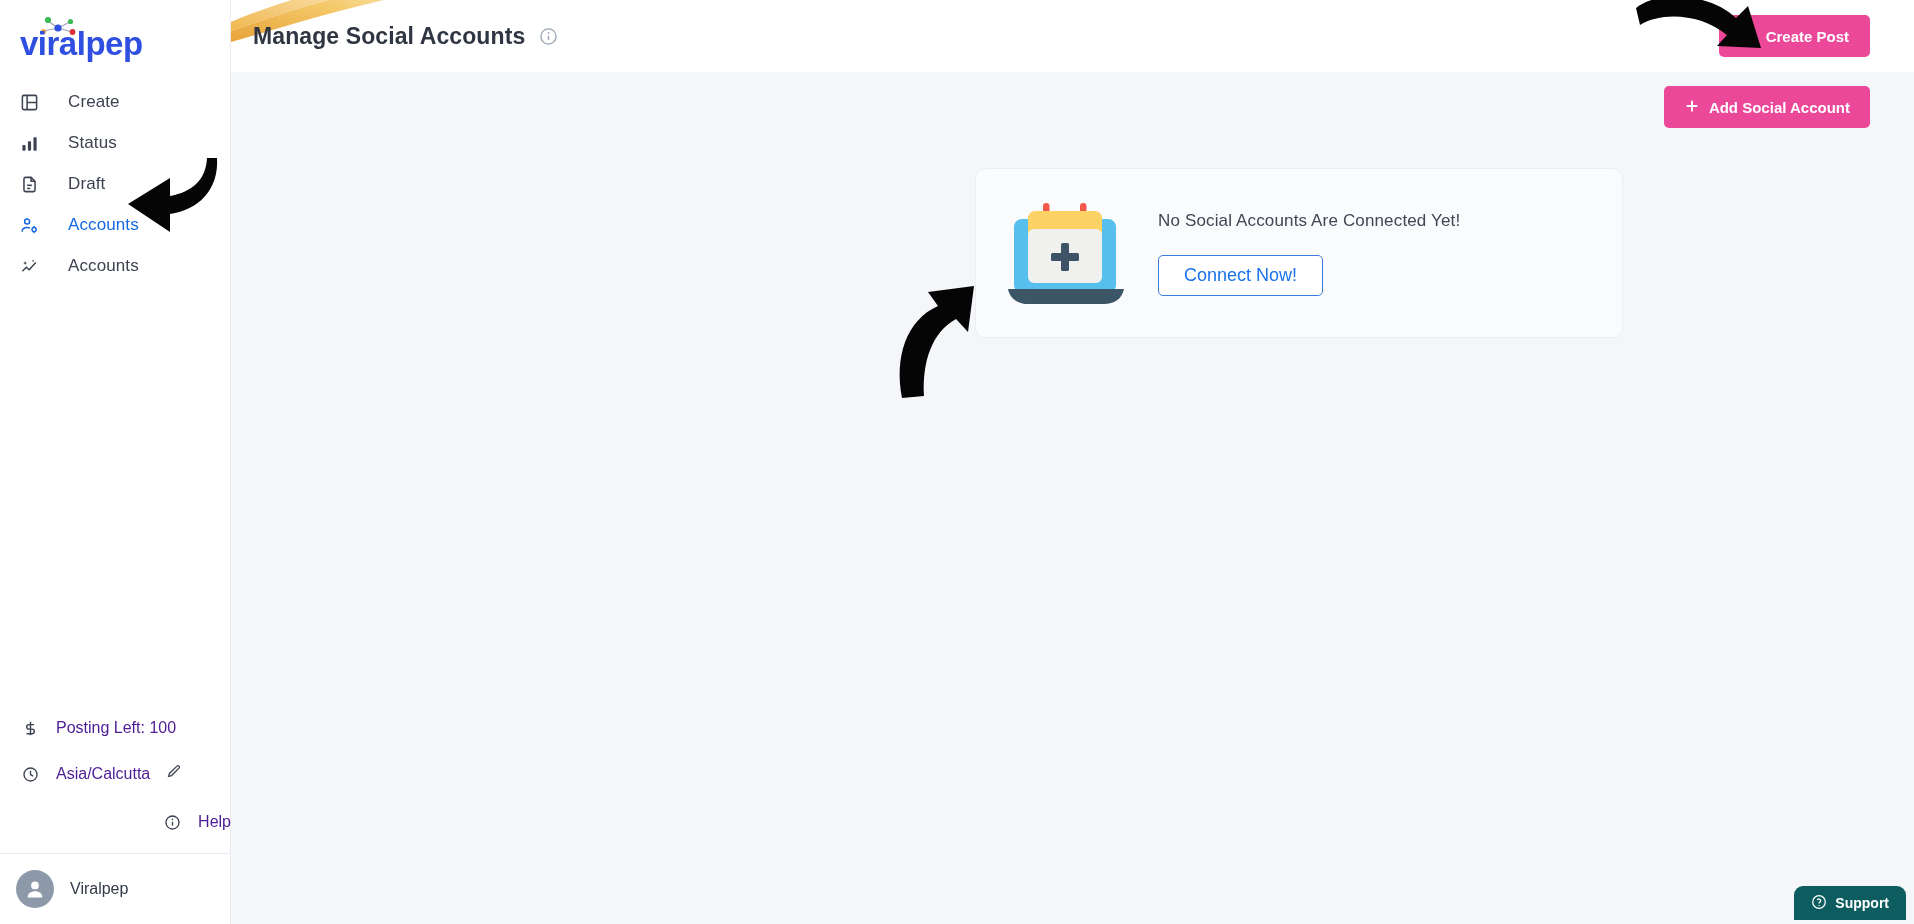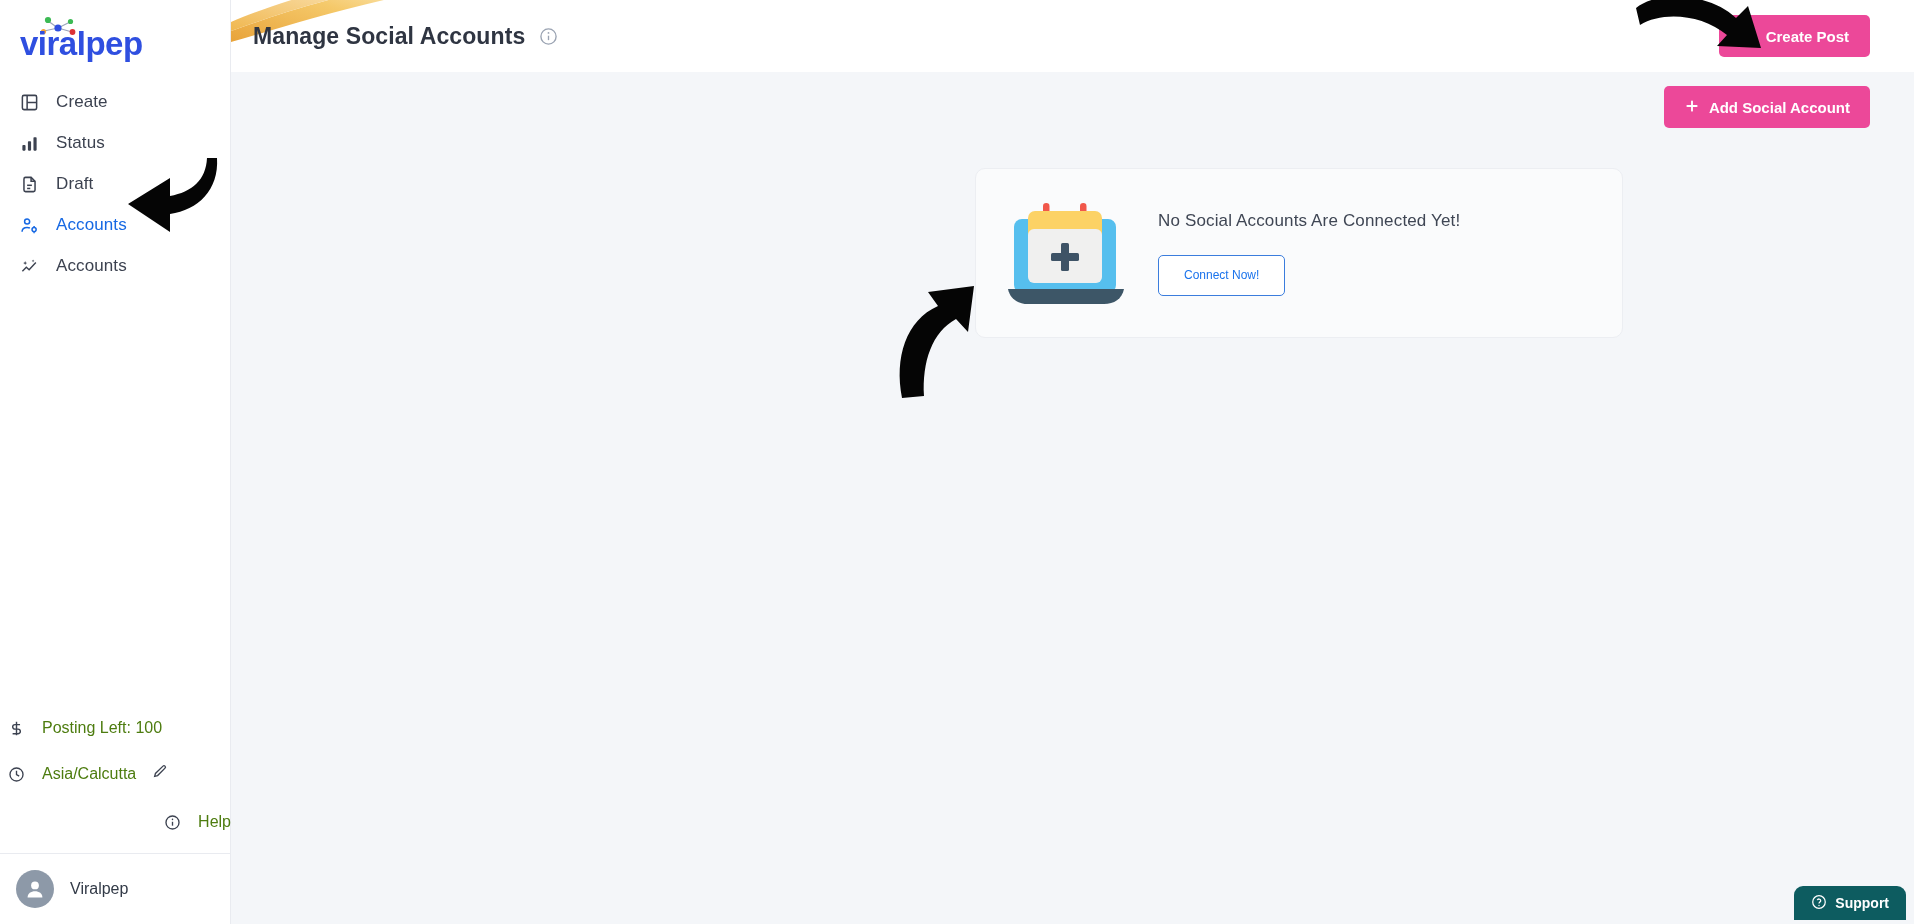--- a/index.html
+++ b/index.html
@@ -24,45 +24,45 @@
     padding: 14px 0 0 18px;
     height: 72px;
   }
   .logo-svg { display: block; }
 
   .nav { margin-top: 10px; }
   .nav-item {
     display: flex; align-items: center;
     height: 40px;
     padding-left: 18px;
-    gap: 16px;
+    gap: 28px;
     cursor: pointer;
     color: #3c4250;
     font-size: 17px;
     margin-bottom: 1px;
   }
   .nav-item .nav-ico {
     width: 22px; height: 22px;
     display: flex; align-items: center; justify-content: center;
     flex: 0 0 22px;
   }
   .nav-item .nav-label { font-size: 17px; letter-spacing: .1px; }
   .nav-item.active { color: #1668e3; }
   .nav-item.active .nav-label { color: #1668e3; }
 
   
   .sb-bottom {
     position: absolute; left: 0; bottom: 0; width: 231px;
   }
   .sb-row {
     display: flex; align-items: center;
-    padding-left: 6px;
+    padding-left: 20px;
     gap: 16px;
     height: 38px;
-    color: #4d7c0f;
+    color: #4c1d95;
     font-size: 16px;
   }
   .sb-row .sb-ico { width: 20px; height:20px; display:flex; align-items:center; justify-content:center; flex:0 0 20px;}
   .sb-row .pencil { margin-left: auto; margin-right: 68px; }
   .sb-divider { height: 1px; background: #e9ebf0; margin-top: 10px; }
   .sb-user {
     display: flex; align-items: center; gap: 16px;
     padding: 0 0 0 16px; height: 70px;
   }
   .avatar {
@@ -121,21 +121,21 @@
   .card-illus { margin-left: 20px; width: 140px; flex: 0 0 140px; display:flex; justify-content:center;}
   .card-body { margin-left: 22px; }
   .empty-title {
     font-size: 17px; color: #3f4654; letter-spacing: .15px;
     margin-bottom: 24px;
   }
   #connect-now-btn {
     background: #ffffff;
     border: 1px solid #3b7ddd;
     color: #1a73ec;
-    font-size: 12px; font-weight: 500;
+    font-size: 18px; font-weight: 500;
     border-radius: 5px;
     height: 41px; padding: 0 25px;
   }
 
   
   #support-widget {
     position: absolute; right: 8px; bottom: 4px;
     background: #0d5c60; color: #ffffff;
     border-radius: 9px 9px 0 0;
     height: 34px; padding: 9px 17px;

